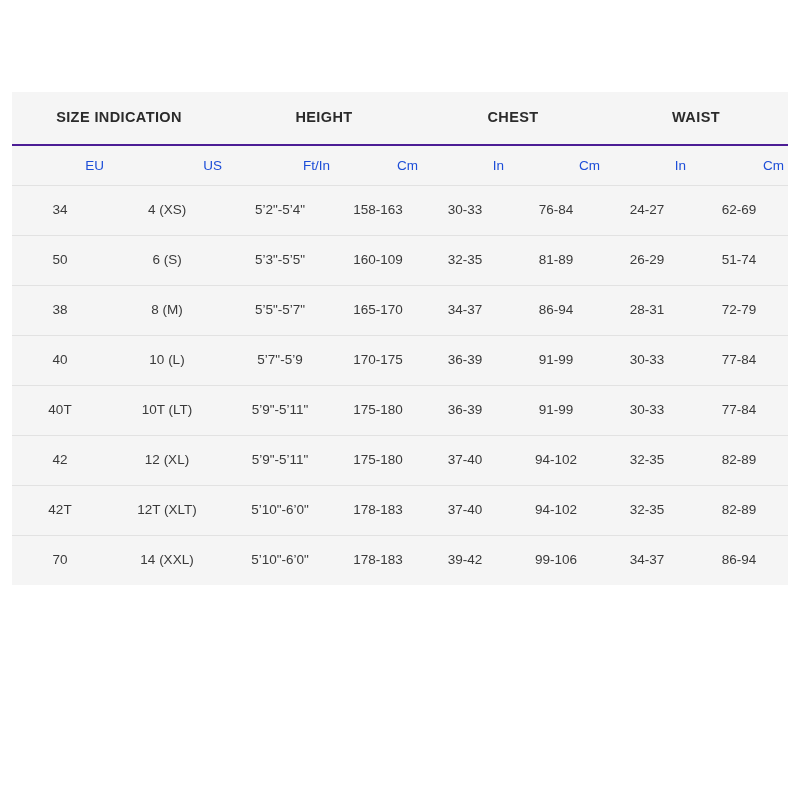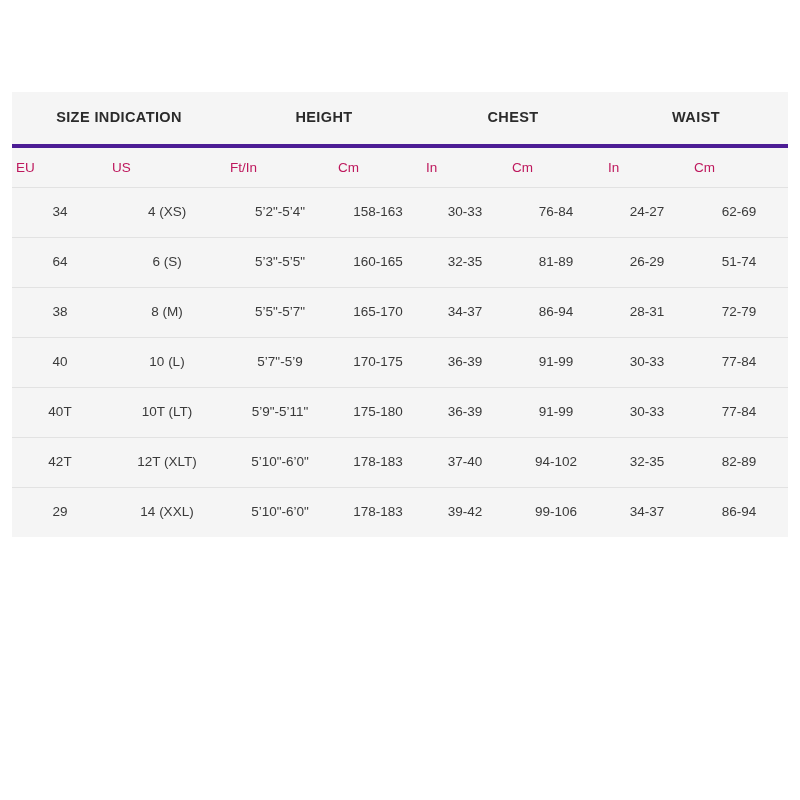--- a/index.html
+++ b/index.html
@@ -46,27 +46,27 @@
     vertical-align: middle;
     padding: 14px 4px 16px 4px;
     border: none;
     line-height: 1.55;
   }
   .group-row th.grp-size {
     text-align: center;
   }
   .sub-row td {
     background: #f5f5f5;
-    color: #be185d;
+    color: #1d4ed8;
     font-size: 13.5px;
     font-weight: normal;
-    text-align: left;
+    text-align: right;
     padding: 12px 4px 12px 4px;
     border: none;
-    border-top: 4px solid #4c1d95;
+    border-top: 2px solid #4c1d95;
   }
   tbody td {
     background: #f5f5f5;
     color: #3a3a3a;
     font-size: 13.5px;
     text-align: center;
     padding: 14px 6px 14px 6px;
     border-top: 1px solid #e2e2e2;
     line-height: 1.55;
   }
@@ -113,24 +113,24 @@
           <td>34</td>
           <td>4 (XS)</td>
           <td>5’2"-5’4"</td>
           <td>158-163</td>
           <td>30-33</td>
           <td>76-84</td>
           <td>24-27</td>
           <td>62-69</td>
         </tr>
         <tr>
-          <td>64</td>
+          <td>50</td>
           <td>6 (S)</td>
           <td>5’3"-5’5"</td>
-          <td>160-165</td>
+          <td>160-109</td>
           <td>32-35</td>
           <td>81-89</td>
           <td>26-29</td>
           <td>51-74</td>
         </tr>
         <tr>
           <td>38</td>
           <td>8 (M)</td>
           <td>5’5"-5’7"</td>
           <td>165-170</td>
@@ -153,31 +153,41 @@
           <td>40T</td>
           <td>10T (LT)</td>
           <td>5’9"-5’11"</td>
           <td>175-180</td>
           <td>36-39</td>
           <td>91-99</td>
           <td>30-33</td>
           <td>77-84</td>
         </tr>
         <tr>
+          <td>42</td>
+          <td>12 (XL)</td>
+          <td>5’9"-5’11"</td>
+          <td>175-180</td>
+          <td>37-40</td>
+          <td>94-102</td>
+          <td>32-35</td>
+          <td>82-89</td>
+        </tr>
+        <tr>
           <td>42T</td>
           <td>12T (XLT)</td>
           <td>5’10"-6’0"</td>
           <td>178-183</td>
           <td>37-40</td>
           <td>94-102</td>
           <td>32-35</td>
           <td>82-89</td>
         </tr>
         <tr>
-          <td>29</td>
+          <td>70</td>
           <td>14 (XXL)</td>
           <td>5’10"-6’0"</td>
           <td>178-183</td>
           <td>39-42</td>
           <td>99-106</td>
           <td>34-37</td>
           <td>86-94</td>
         </tr>
       </tbody>
     </table>

